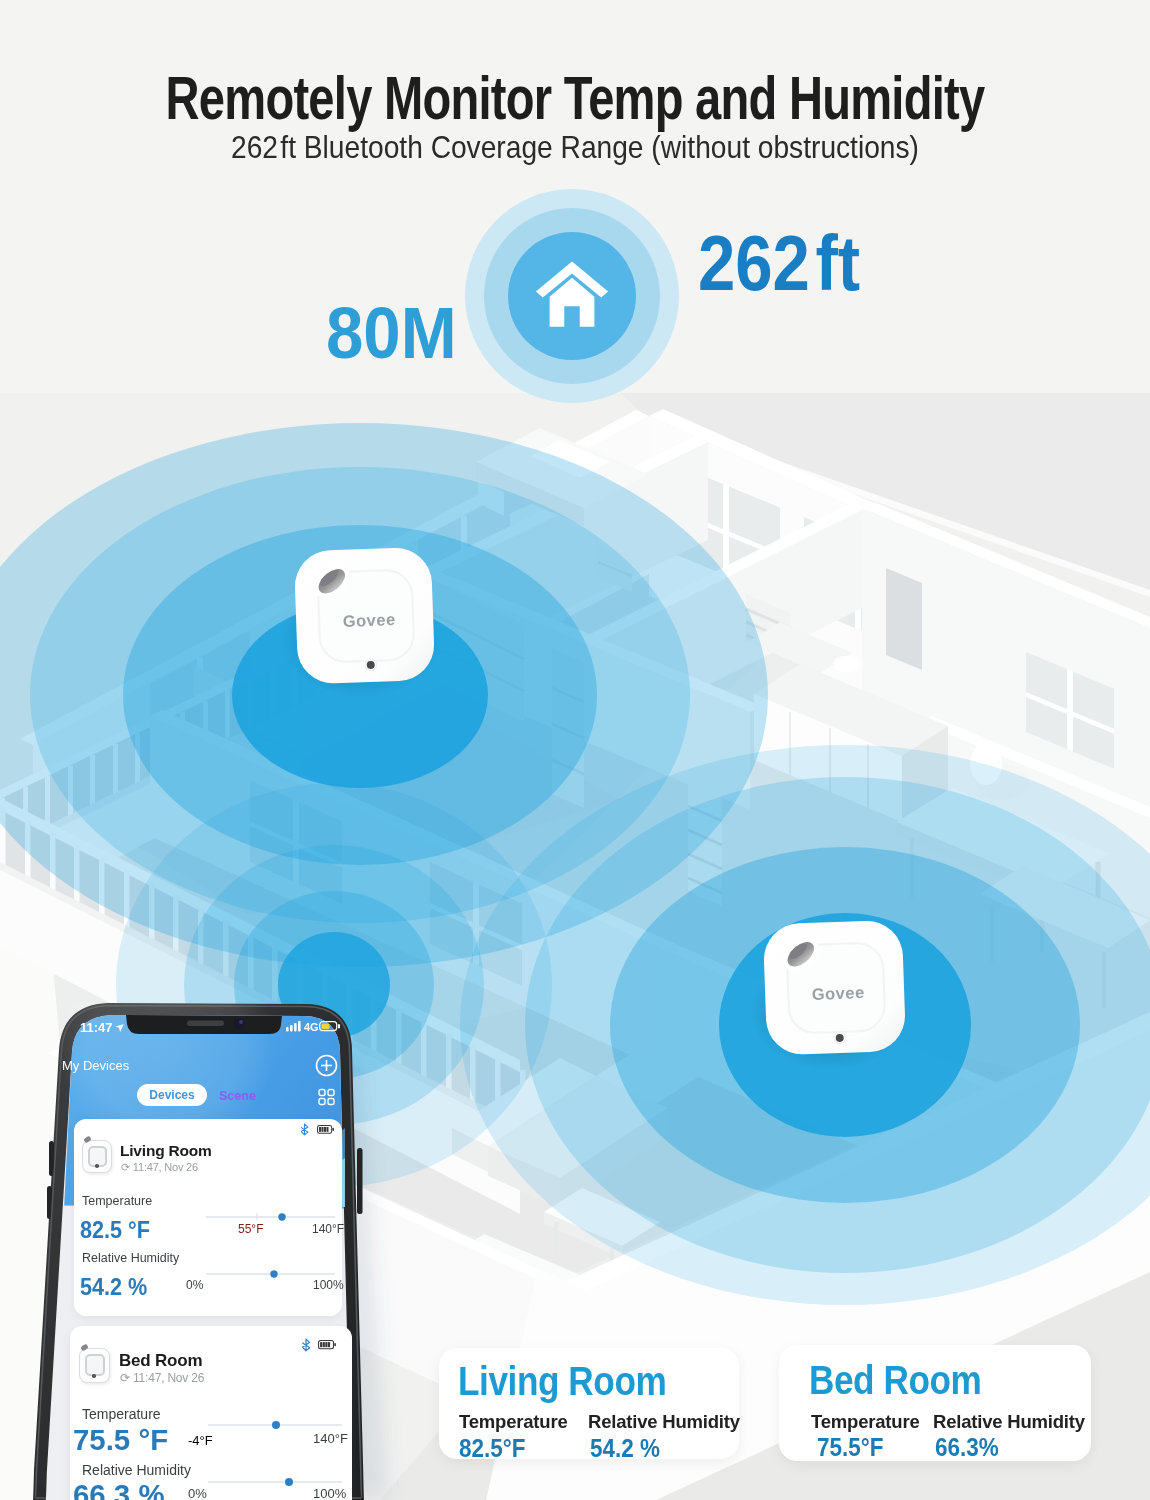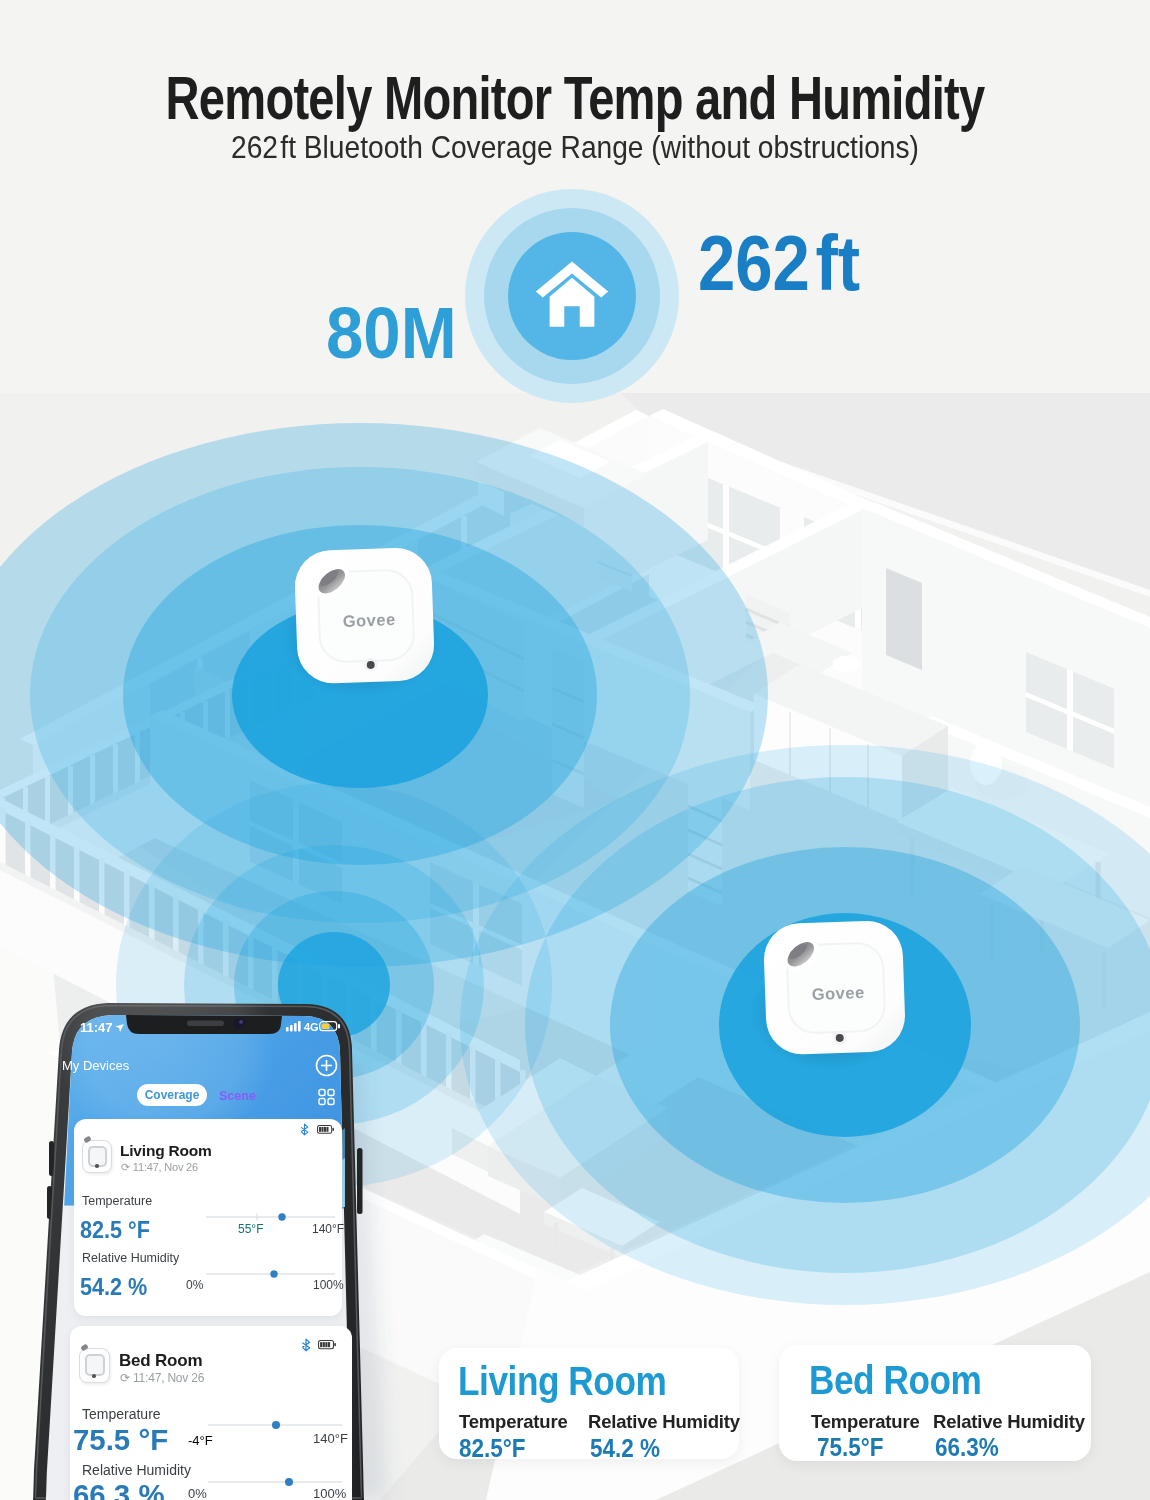--- a/index.html
+++ b/index.html
@@ -382,21 +382,21 @@
     </svg>
 
     <div class="abs" style="left:62px;top:1058px;width:290px;text-align:left;color:#fff;font-size:13px;">My Devices</div>
 
     <svg class="abs" style="left:315px;top:1054px;" width="23" height="23" viewBox="0 0 23 23">
       <circle cx="11.5" cy="11.5" r="10" fill="none" stroke="#fff" stroke-width="1.6"></circle>
       <line x1="11.5" y1="6" x2="11.5" y2="17" stroke="#fff" stroke-width="1.6"></line>
       <line x1="6" y1="11.5" x2="17" y2="11.5" stroke="#fff" stroke-width="1.6"></line>
     </svg>
 
-    <div class="abs" style="left:137px;top:1084px;width:70px;height:22px;background:#fff;border-radius:12px;color:#3f97d9;font-size:12px;font-weight:bold;text-align:center;line-height:22px;">Coverage</div>
+    <div class="abs" style="left:137px;top:1084px;width:70px;height:22px;background:#fff;border-radius:12px;color:#3f97d9;font-size:12px;font-weight:bold;text-align:center;line-height:22px;">Devices</div>
 
     <div class="abs" style="left:219px;top:1089px;color:#8b5cf6;font-size:12.5px;font-weight:bold;">Scene</div>
 
     <svg class="abs" style="left:318px;top:1088px;" width="17" height="18" viewBox="0 0 17 18">
       <rect x="1" y="1.5" width="6" height="6" rx="1.8" fill="none" stroke="#fff" stroke-width="1.4"></rect>
       <rect x="10" y="1.5" width="6" height="6" rx="1.8" fill="none" stroke="#fff" stroke-width="1.4"></rect>
       <rect x="1" y="10.5" width="6" height="6" rx="1.8" fill="none" stroke="#fff" stroke-width="1.4"></rect>
       <rect x="10" y="10.5" width="6" height="6" rx="1.8" fill="none" stroke="#fff" stroke-width="1.4"></rect>
     </svg>
 
@@ -428,21 +428,21 @@
 
     <div class="abs" style="left:82px;top:1194px;font-size:12.5px;color:#3a3f44;">Temperature</div>
 
     <div class="abs" style="left:80px;top:1217px;font-size:23px;font-weight:bold;color:#2b7ab8;transform:scaleX(0.94);transform-origin:0 0;">82.5 °F</div>
 
     <svg class="abs" style="left:204px;top:1211px;" width="134" height="12" viewBox="0 0 134 12">
       <line x1="2" y1="6" x2="131" y2="6" stroke="#dfe3e6" stroke-width="1.5"></line>
       <line x1="53" y1="2.5" x2="53" y2="9.5" stroke="#dfe3e6" stroke-width="1.3"></line>
       <circle cx="78" cy="6" r="3.7" fill="#2e7fc4"></circle>
     </svg>
-    <div class="abs" style="left:238px;top:1222px;font-size:12px;color:#0f766e;">55°F</div>
+    <div class="abs" style="left:238px;top:1222px;font-size:12px;color:#7f1d1d;">55°F</div>
     <div class="abs" style="left:312px;top:1222px;font-size:12px;color:#3a3f44;">140°F</div>
 
     <div class="abs" style="left:82px;top:1251px;font-size:12.5px;color:#3a3f44;">Relative Humidity</div>
 
     <div class="abs" style="left:80px;top:1274px;font-size:23px;font-weight:bold;color:#2b7ab8;transform:scaleX(0.94);transform-origin:0 0;">54.2 %</div>
 
     <svg class="abs" style="left:204px;top:1268px;" width="134" height="12" viewBox="0 0 134 12">
       <line x1="2" y1="6" x2="131" y2="6" stroke="#dfe3e6" stroke-width="1.5"></line>
       <circle cx="70" cy="6" r="3.7" fill="#2e7fc4"></circle>
     </svg>

